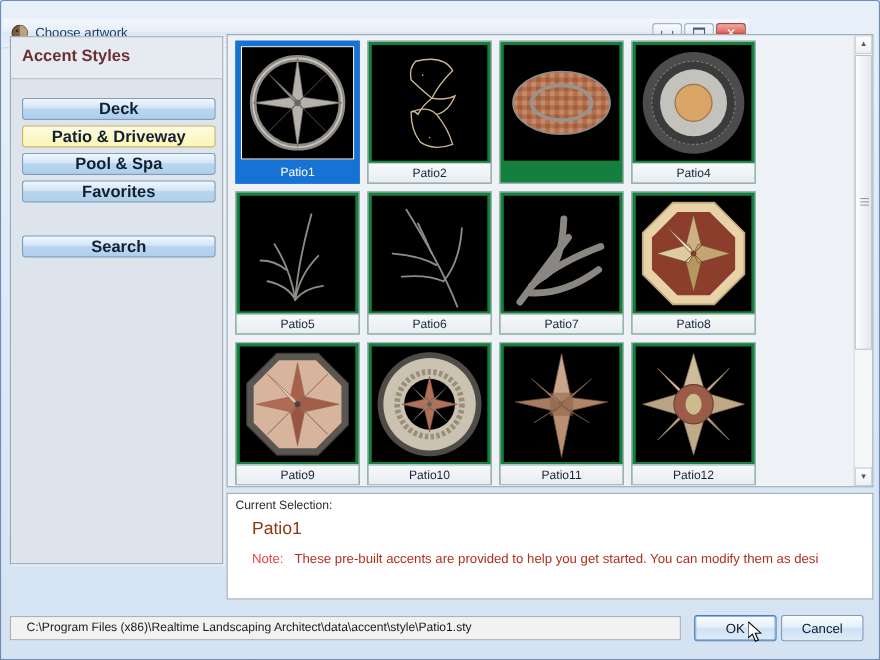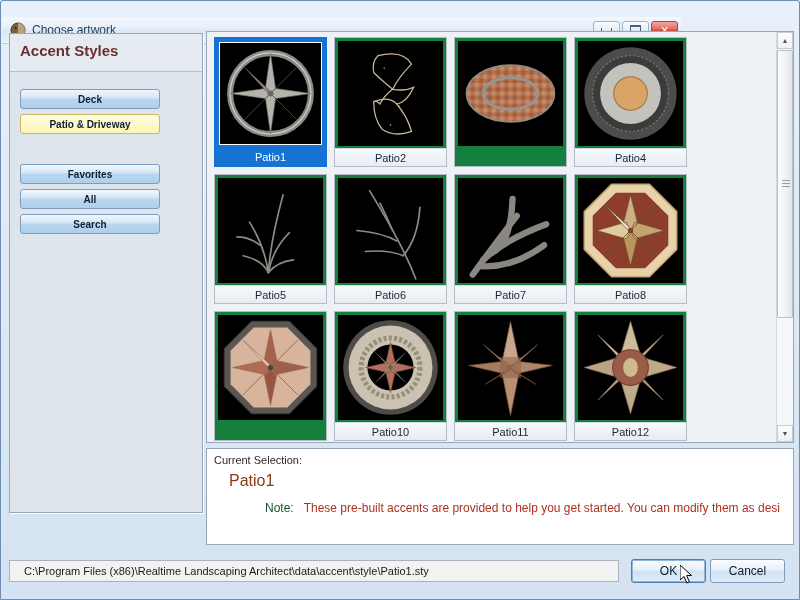--- a/index.html
+++ b/index.html
@@ -65,25 +65,25 @@
     position:absolute;left:0;top:0;width:100%;height:38px;
     background:#e6ebf1;
     border-bottom:1px solid #b7c1cc;
     box-sizing:border-box;
   }
   .sidebar-title{
     position:absolute;left:10px;top:8px;
     font-size:15px;color:#6b2f2f;
   }
   .catbtn{
-    position:absolute;left:10px;width:140px;height:20px;
+    position:absolute;left:10px;width:176px;height:20px;
     box-sizing:border-box;
     border:1px solid #7f9dbb;border-radius:3px;
     background:linear-gradient(180deg,#f1f7fd 0%,#d3e5f7 45%,#b9d6f0 50%,#aed0ec 100%);
-    font-size:10px;color:#102030;
+    font-size:15px;color:#102030;
     display:flex;align-items:center;justify-content:center;
     cursor:default;
   }
   .catbtn.selected{
     border:1px solid #c9ba60;
     background:linear-gradient(180deg,#fdfbe0 0%,#fcf8c9 50%,#fbf5b8 100%);
   }
 
   
   .gridpanel{
@@ -163,21 +163,21 @@
     font-size:11px;color:#2b2b2b;
   }
   .sel-value{
     position:absolute;left:22px;top:23px;
     font-size:16px;color:#8a3a14;
   }
   .sel-note{
     position:absolute;left:22px;top:52px;width:700px;
     font-size:12px;color:#7a2020;white-space:nowrap;
   }
-  .sel-note .noteword{color:#14532d;margin-left:36px;}
+  .sel-note .noteword{color:#ef4444;}
   .sel-note .notebody{color:#b03020;margin-left:10px;}
 
   
   .pathfield{
     position:absolute;left:8px;top:559px;width:610px;height:22px;
     background:#f2f2f2;
     border:1px solid #a9b2bc;
     box-sizing:border-box;
     display:flex;align-items:center;
     padding-left:14px;
@@ -228,22 +228,22 @@
       <span class="glyph">✕</span>
     </div>
   </div>
 
   <div class="sidebar">
     <div class="sidebar-header">
       <span class="sidebar-title">Accent Styles</span>
     </div>
     <div class="catbtn" style="top:55px">Deck</div>
     <div class="catbtn selected" style="top:80px">Patio &amp; Driveway</div>
+    <div class="catbtn" style="top:105px">Pool &amp; Spa</div>
     <div class="catbtn" style="top:130px">Favorites</div>
-    <div class="catbtn" style="top:155px">All</div>
     <div class="catbtn" style="top:180px">Search</div>
   </div>
 
   <div class="gridpanel">
     <div class="gridinner">
 
       <div class="thumb selected" style="left:7px;top:5px">
         <div class="art">
           <svg viewBox="0 0 100 100">
             <rect width="100" height="100" fill="#000"></rect>
@@ -397,20 +397,21 @@
               <polygon points="14,50 46,43 50,50 46,57" fill="#b06b52"></polygon>
               <polygon points="86,50 54,43 50,50 54,57" fill="#a15e47"></polygon>
               <polygon points="24,24 48,46 50,50 46,48" fill="#e4c9ad"></polygon>
               <polygon points="76,24 54,46 50,50 52,48" fill="#d5b694"></polygon>
               <polygon points="24,76 46,54 50,50 48,52" fill="#cfae8c"></polygon>
               <polygon points="76,76 54,54 50,50 52,52" fill="#c3a07e"></polygon>
             </g>
             <circle cx="50" cy="50" r="2.5" fill="#4a4440"></circle>
           </svg>
         </div>
+        <div class="caption">Patio9</div>
       </div>
 
       <div class="thumb" style="left:127px;top:279px">
         <div class="art">
           <svg viewBox="0 0 100 100">
             <rect width="100" height="100" fill="#000"></rect>
             <circle cx="50" cy="50" r="45" fill="#4f4b47"></circle>
             <circle cx="50" cy="50" r="40" fill="#cbc3b2"></circle>
             <circle cx="50" cy="50" r="28" fill="none" stroke="#9b8f7c" stroke-width="5" stroke-dasharray="3 2"></circle>
             <circle cx="50" cy="50" r="22" fill="#000"></circle>

